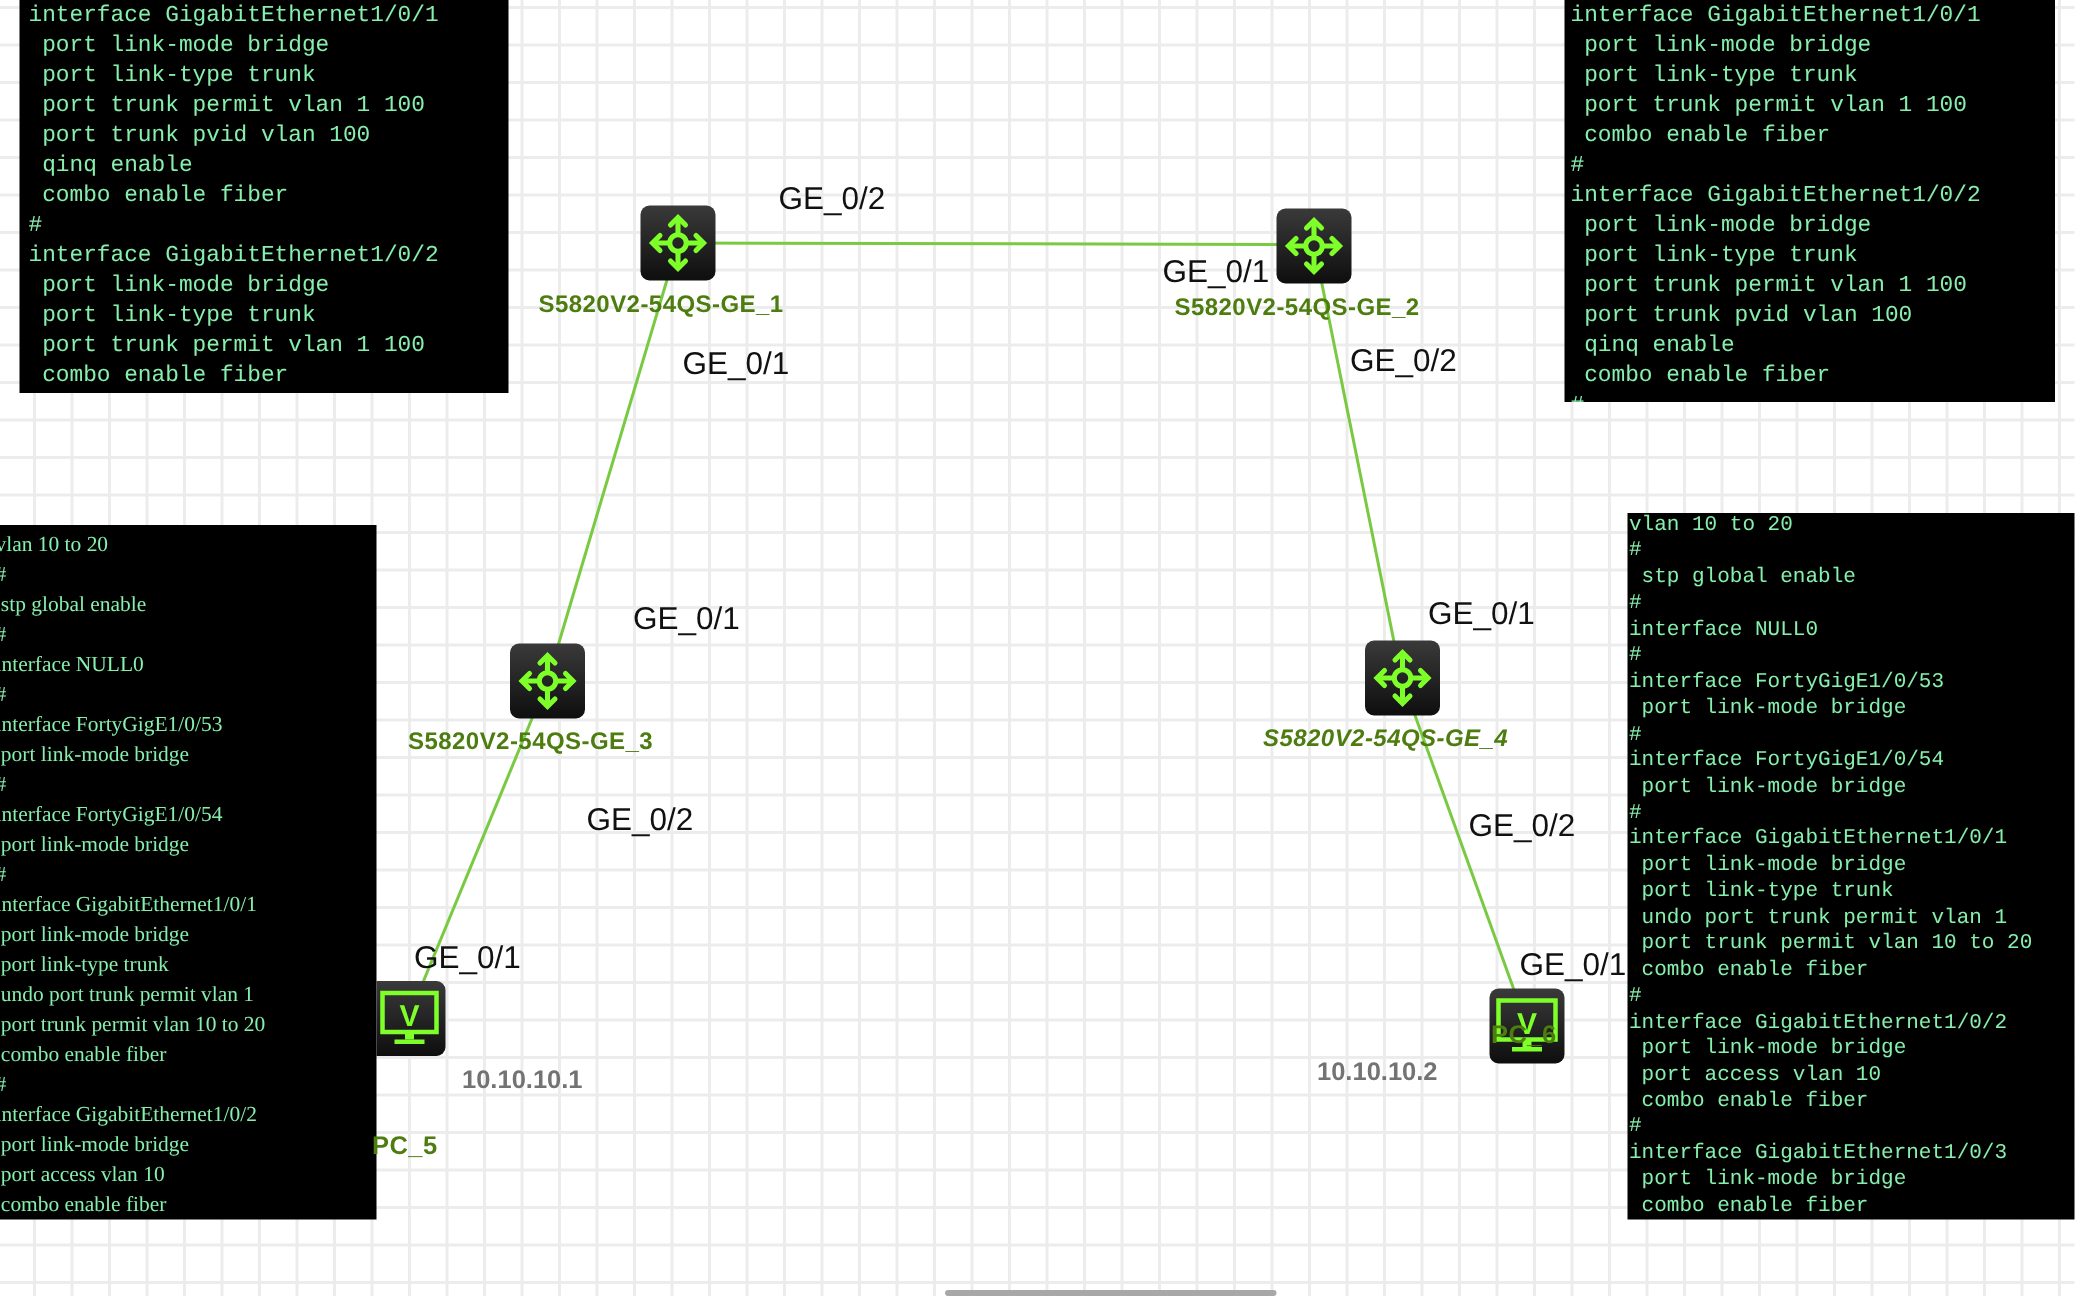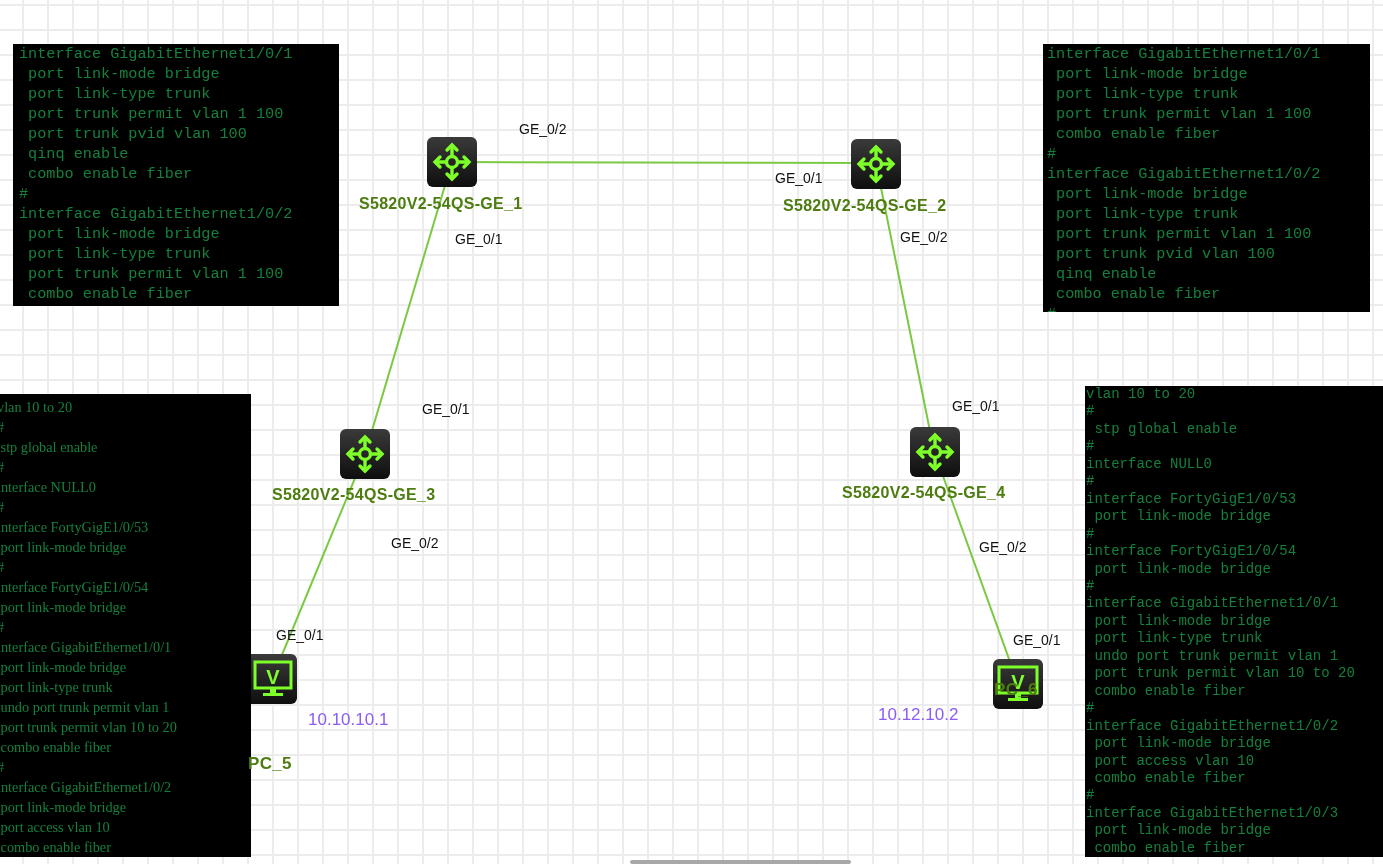--- a/index.html
+++ b/index.html
@@ -7,39 +7,38 @@
     width:1383px; height:864px; position:relative; overflow:hidden;
     background-color:#ffffff;
     background-image:
       linear-gradient(to right, #ececec 2px, transparent 2px),
       linear-gradient(to bottom, #ececec 2px, transparent 2px);
     background-size:25px 25px;
     background-position:-3px 4px;
     font-family:"Liberation Sans", sans-serif;
   }
   .term {
-    position:absolute; background:#000; color:#15803d;
+    position:absolute; background:#000; color:#86efac;
     font-family:"Liberation Mono", monospace; white-space:pre;
     overflow:hidden;
-    margin-top:44px;
   }
   .term .ln { display:block; }
   #term-tl { left:13px; top:0; width:326px; height:262px; font-size:15.2px; line-height:20px; padding-left:6px; box-sizing:border-box; }
   #term-tr { left:1043px; top:0; width:327px; height:268px; font-size:15.2px; line-height:20px; padding-left:4px; box-sizing:border-box; }
   #term-bl { left:0; top:350px; width:251px; height:463px; font-family:"Liberation Serif", serif; font-size:14.3px; line-height:20px; padding-top:3px; box-sizing:border-box; }
   #term-br { left:1085px; top:342px; width:298px; height:471px; font-size:14px; line-height:17.45px; padding-left:1px; box-sizing:border-box; }
   #term-bl .ln { margin-left:-3px; }
 
   svg#links { position:absolute; left:0; top:0; }
   .node { position:absolute; width:50px; height:50px; border-radius:6px;
     background:linear-gradient(#3a3a3a, #0e0e0e); }
   .node svg { position:absolute; left:0; top:0; }
   .node-label { position:absolute; font-weight:bold; font-size:16px; color:#4d7c0f; white-space:nowrap; letter-spacing:0.3px; }
-  .port { position:absolute; font-size:14px; color:#111; white-space:nowrap; }
-  .ip { position:absolute; font-size:17px; color:#8b5cf6; white-space:nowrap; }
+  .port { position:absolute; font-size:21px; color:#111; white-space:nowrap; }
+  .ip { position:absolute; font-size:17px; color:#737373; white-space:nowrap;font-weight:bold; }
   .scrollbar { position:absolute; left:630px; top:860px; width:221px; height:4px; background:#a8a8a8; border-radius:2px; }
 </style>
 </head>
 <body>
 
 <svg id="links" width="1383" height="864">
   <line x1="452" y1="162" x2="876" y2="163" stroke="#7ac943" stroke-width="2"></line>
   <line x1="452" y1="162" x2="365" y2="454" stroke="#7ac943" stroke-width="2"></line>
   <line x1="876" y1="163" x2="934" y2="451" stroke="#7ac943" stroke-width="2"></line>
   <line x1="365" y1="454" x2="272" y2="679" stroke="#7ac943" stroke-width="2"></line>
@@ -110,21 +109,21 @@
         <polyline points="20,13 25,8 30,13"></polyline>
       <line x1="25" y1="31" x2="25" y2="41"></line>
         <polyline points="20,37 25,42 30,37"></polyline>
       <line x1="19" y1="25" x2="9" y2="25"></line>
         <polyline points="13,20 8,25 13,30"></polyline>
       <line x1="31" y1="25" x2="41" y2="25"></line>
         <polyline points="37,20 42,25 37,30"></polyline>
     </g>
   </svg>
 </div>
-<div class="node-label" style="left:842px; top:484px;">S5820V2-54QS-GE_4</div>
+<div class="node-label" style="left:842px; top:484px;font-style:italic;">S5820V2-54QS-GE_4</div>
 
 <div class="node" style="left:251px; top:654px; width:46px; height:50px; border-radius:0 6px 6px 0;">
   <svg width="46" height="50" viewBox="0 0 46 50">
     <rect x="4" y="8" width="36" height="26" fill="none" stroke="#7fff2a" stroke-width="3"></rect>
     <text x="22" y="30" text-anchor="middle" font-family="Liberation Sans, sans-serif" font-weight="bold" font-size="20" fill="#7fff2a">V</text>
     <rect x="19" y="34" width="6" height="5" fill="#7fff2a"></rect>
     <rect x="12" y="39" width="20" height="3" fill="#7fff2a"></rect>
   </svg>
 </div>
 <div class="node-label" style="left:248px; top:754px; font-size:17px;">PC_5</div>
@@ -132,21 +131,21 @@
 
 <div class="node" style="left:993px; top:659px;">
   <svg width="50" height="50" viewBox="0 0 50 50">
     <rect x="6" y="8" width="38" height="26" fill="none" stroke="#7fff2a" stroke-width="3"></rect>
     <text x="25" y="30" text-anchor="middle" font-family="Liberation Sans, sans-serif" font-weight="bold" font-size="20" fill="#7fff2a">V</text>
     <rect x="22" y="34" width="6" height="5" fill="#7fff2a"></rect>
     <rect x="15" y="39" width="20" height="3" fill="#7fff2a"></rect>
   </svg>
 </div>
 <div class="node-label" style="left:994px; top:680px; font-size:17px;">PC_6</div>
-<div class="ip" style="left:878px; top:705px;">10.12.10.2</div>
+<div class="ip" style="left:878px; top:705px;">10.10.10.2</div>
 
 <div class="port" style="left:519px; top:121px;">GE_0/2</div>
 <div class="port" style="left:775px; top:170px;">GE_0/1</div>
 <div class="port" style="left:455px; top:231px;">GE_0/1</div>
 <div class="port" style="left:422px; top:401px;">GE_0/1</div>
 <div class="port" style="left:900px; top:229px;">GE_0/2</div>
 <div class="port" style="left:952px; top:398px;">GE_0/1</div>
 <div class="port" style="left:391px; top:535px;">GE_0/2</div>
 <div class="port" style="left:276px; top:627px;">GE_0/1</div>
 <div class="port" style="left:979px; top:539px;">GE_0/2</div>

